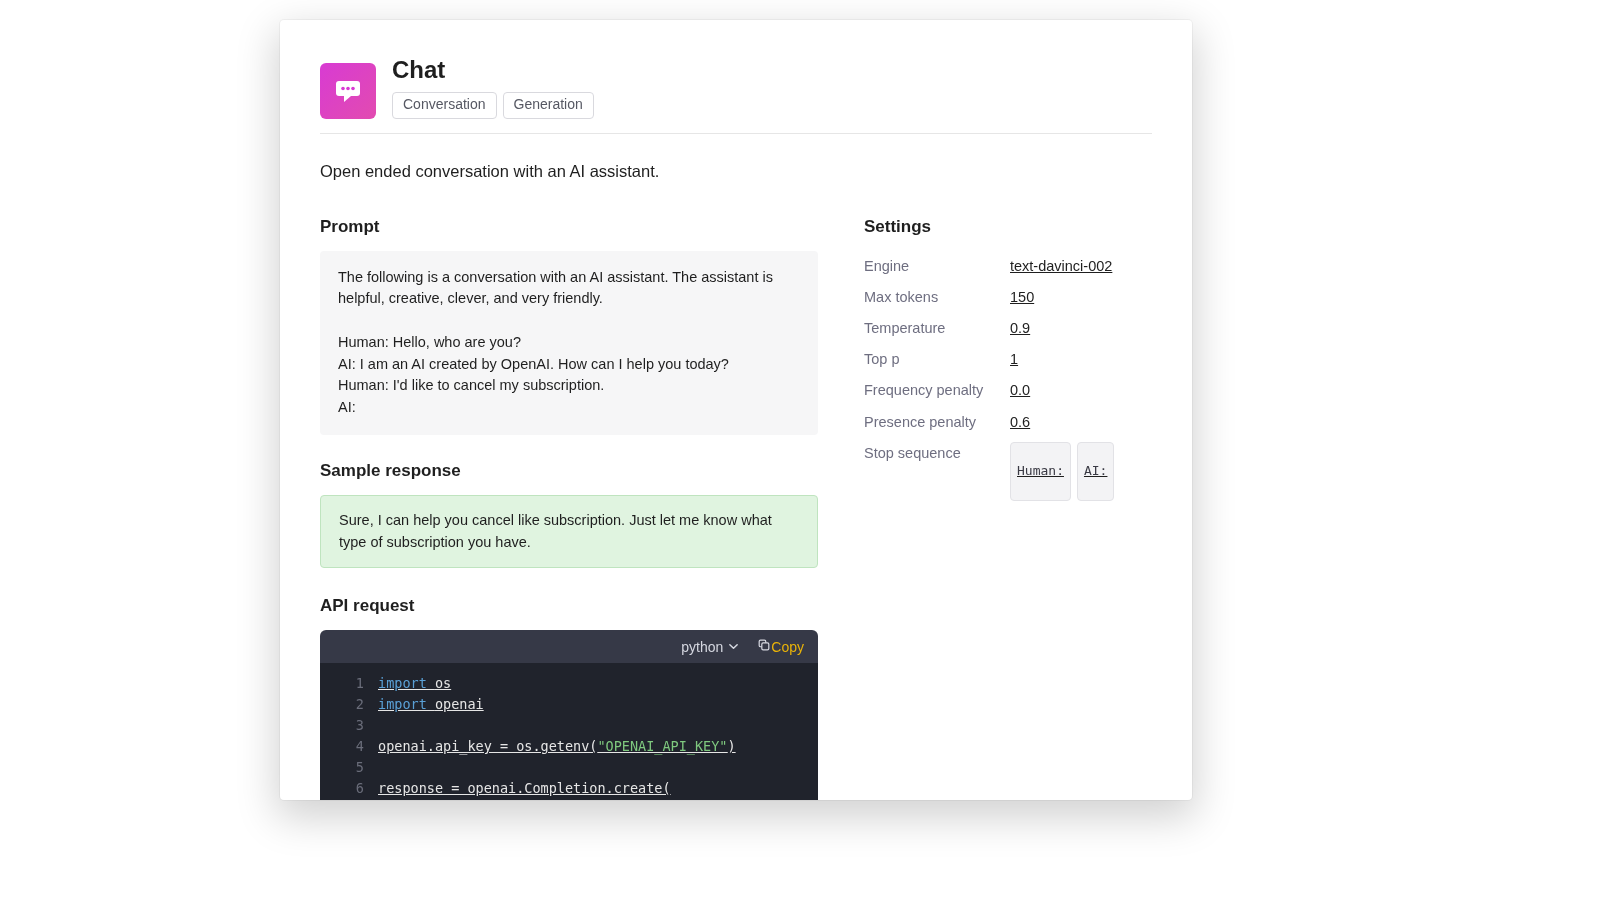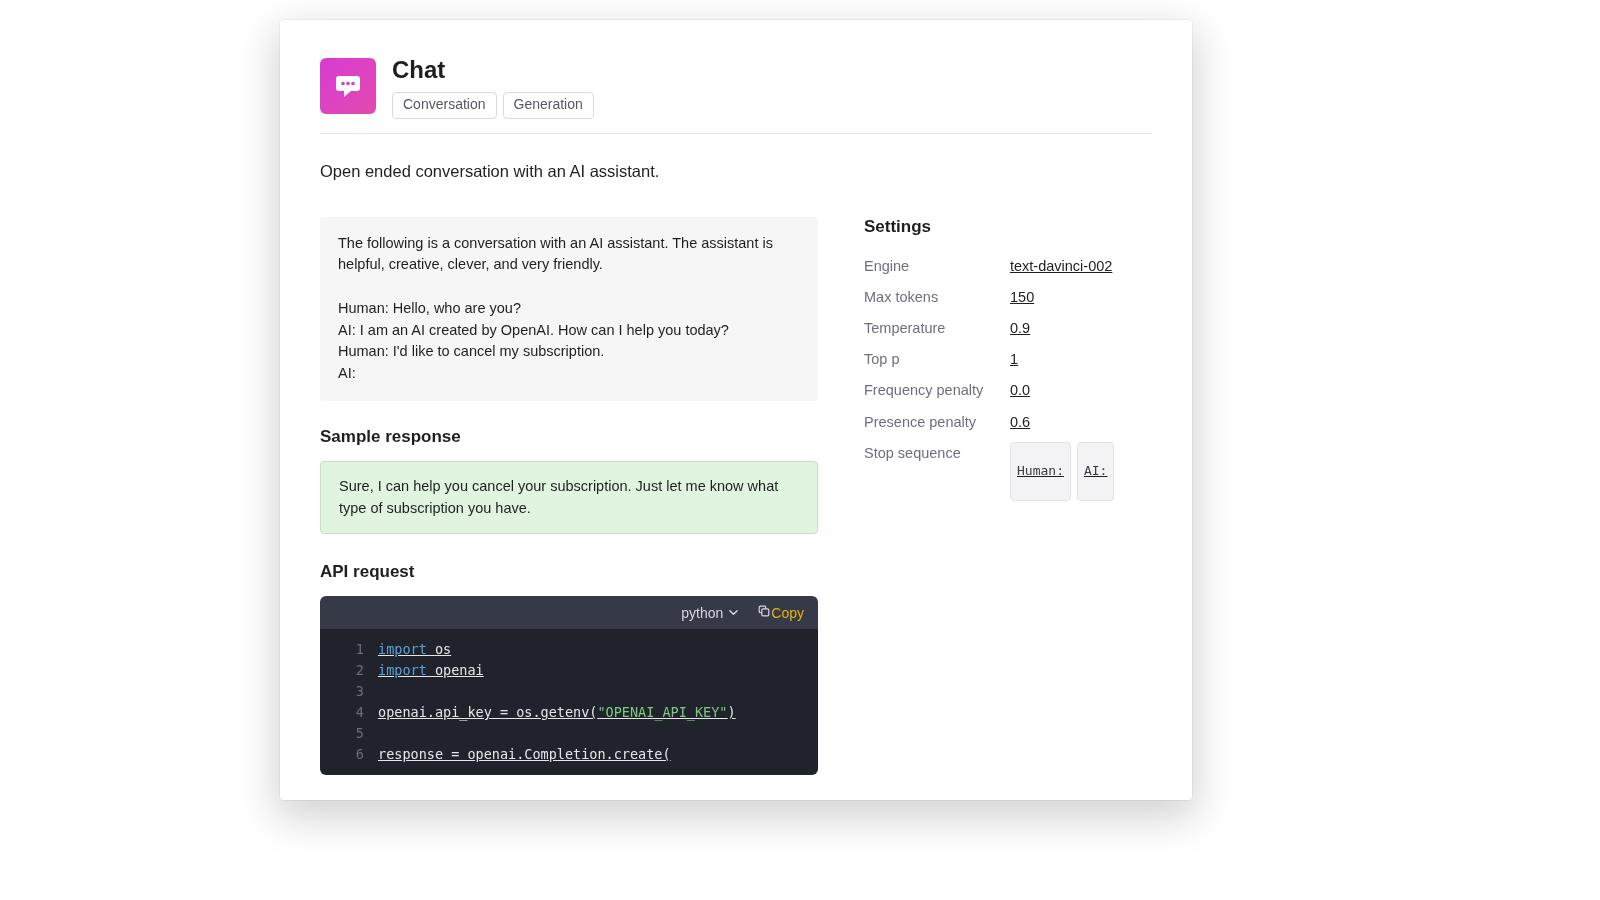--- a/index.html
+++ b/index.html
@@ -23,21 +23,21 @@
   }
   html,body{margin:0;padding:0;background:#fff;font-family:"Segoe UI","Helvetica Neue",Arial,sans-serif;color:var(--text);}
   .stage{width:1600px;height:900px;position:relative;overflow:hidden;}
   .card{
     position:absolute;left:280px;top:20px;width:912px;height:780px;
     background:var(--bg);border-radius:4px;
     box-shadow:0 14px 40px 4px rgba(0,0,0,0.18),0 0 0 1px rgba(0,0,0,0.04);
     overflow:hidden;
   }
   .inner{padding:38px 40px 0 40px;height:100%;box-sizing:border-box;}
-  .header{display:flex;align-items:flex-start;gap:16px;}
+  .header{display:flex;align-items:flex-end;gap:16px;}
   .logo{
     width:56px;height:56px;border-radius:6px;
     background:linear-gradient(135deg,#d83bd3 0%,#e24bb0 100%);
     display:flex;align-items:center;justify-content:center;flex-shrink:0;
   }
   .logo svg{display:block;}
   .titleblock{display:flex;flex-direction:column;gap:8px;margin-top:-2px;}
   h1{margin:0;font-size:24px;font-weight:700;color:var(--text);}
   .tags{display:flex;gap:6px;}
   .tag{
@@ -118,29 +118,30 @@
           </div>
         </div>
       </div>
 
       <hr class="divider">
 
       <p class="desc">Open ended conversation with an AI assistant.</p>
 
       <div class="cols">
         <div class="left">
+          <h2>Prompt</h2>
           <div class="promptbox">The following is a conversation with an AI assistant. The assistant is helpful, creative, clever, and very friendly.
 
 Human: Hello, who are you?
 AI: I am an AI created by OpenAI. How can I help you today?
 Human: I'd like to cancel my subscription.
 AI:</div>
 
           <h2 class="sample-h">Sample response</h2>
-          <div class="samplebox">Sure, I can help you cancel your subscription. Just let me know what type of subscription you have.</div>
+          <div class="samplebox">Sure, I can help you cancel like subscription. Just let me know what type of subscription you have.</div>
 
           <h2 class="api-h">API request</h2>
           <div class="codewrap">
             <div class="codehdr">
               <div class="lang-select">
                 <span>python</span>
                 <span>
                   <svg width="11" height="11" viewBox="0 0 12 12">
                       <path d="M2 4 L6 8 L10 4" stroke="#d5d7e0" stroke-width="1.6" fill="none" stroke-linecap="round" stroke-linejoin="round"></path>
                     </svg>

